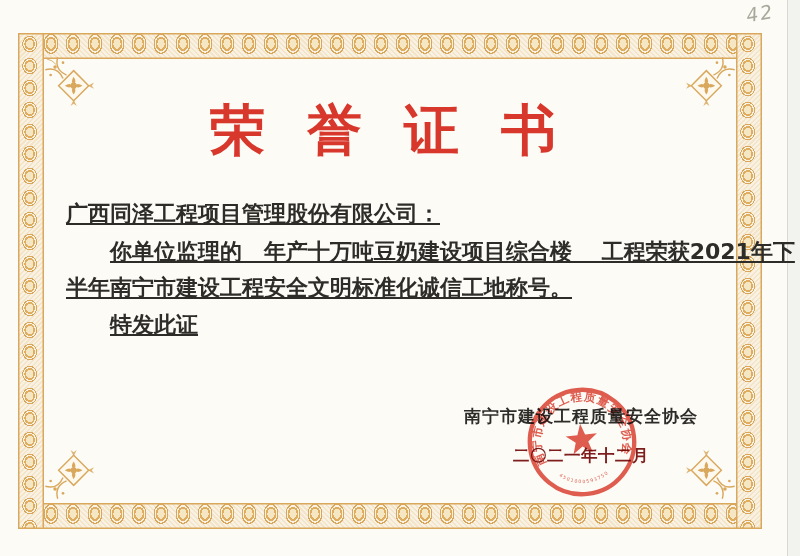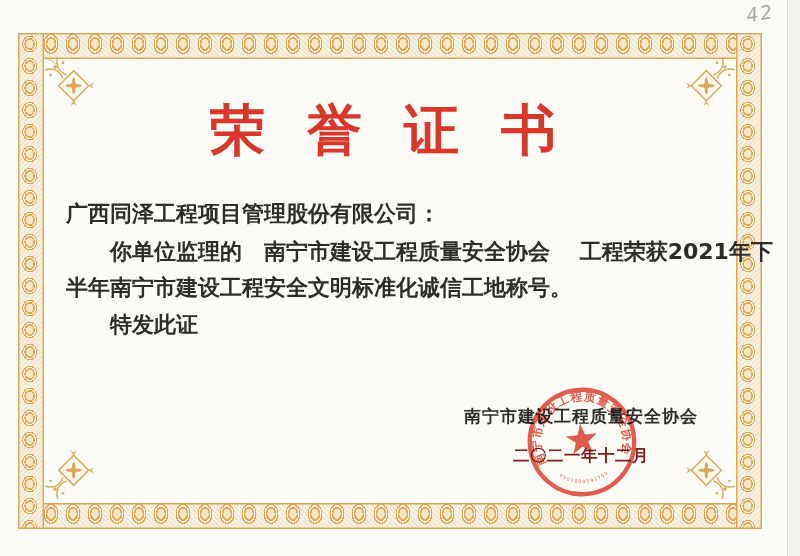--- a/index.html
+++ b/index.html
@@ -44,21 +44,21 @@
 
   
   .cert-title{
     position:absolute;left:0;top:94px;width:766px;text-align:center;
     font-family:"DejaVu Serif", serif;font-weight:900;
     font-size:55px;letter-spacing:42px;padding-left:42px;box-sizing:border-box;
     color:#d8372c;white-space:nowrap;
   }
   .body-text{
     position:absolute;color:#2d2c29;font-weight:700;font-size:22px;
-    white-space:nowrap;font-family:"DejaVu Sans", sans-serif;
+    white-space:nowrap;font-family:"DejaVu Sans", sans-serif;text-decoration:underline;
   }
   .recipient{left:66px;top:199px;}
   .para-line1{left:66px;top:237px;text-indent:44px;}
   .para-line2{left:66px;top:273px;}
   .closing{left:110px;top:310px;}
   .sign-block{position:absolute;left:430px;top:405px;width:302px;text-align:center;}
   .issuer{color:#2d2c29;font-weight:700;font-size:17px;letter-spacing:1px;white-space:nowrap;}
   .issue-date{color:#7f1d1d;font-weight:700;font-size:16.5px;margin-top:17px;letter-spacing:0.5px;white-space:nowrap;}
 
   
@@ -164,21 +164,21 @@
           <circle cx="26" cy="12" r="1.5"></circle>
         <path d="M54,38 l7,-3.5 -2.5,3.5 2.5,3.5 z" opacity=".85"></path>
         <path d="M38,54 l-3.5,7 3.5,-2.5 3.5,2.5 z" opacity=".85"></path>
       </g>
     </svg>
   </div>
 
   <div class="cert-title">荣誉证书</div>
 
   <div class="body-text recipient">广西同泽工程项目管理股份有限公司：</div>
-  <div class="body-text para-line1">你单位监理的　南宁市建设工程质量安全协会　 工程荣获2021年下</div>
+  <div class="body-text para-line1">你单位监理的　年产十万吨豆奶建设项目综合楼　 工程荣获2021年下</div>
   <div class="body-text para-line2">半年南宁市建设工程安全文明标准化诚信工地称号。</div>
   <div class="body-text closing">特发此证</div>
 
   <div class="sign-block">
     <div class="issuer">南宁市建设工程质量安全协会</div>
     <div class="issue-date">二〇二一年十二月</div>
   </div>
 
   <svg class="seal" viewBox="0 0 120 120">
     <circle cx="60" cy="60" r="54" fill="none" stroke="#dc4233" stroke-width="4.5"></circle>

